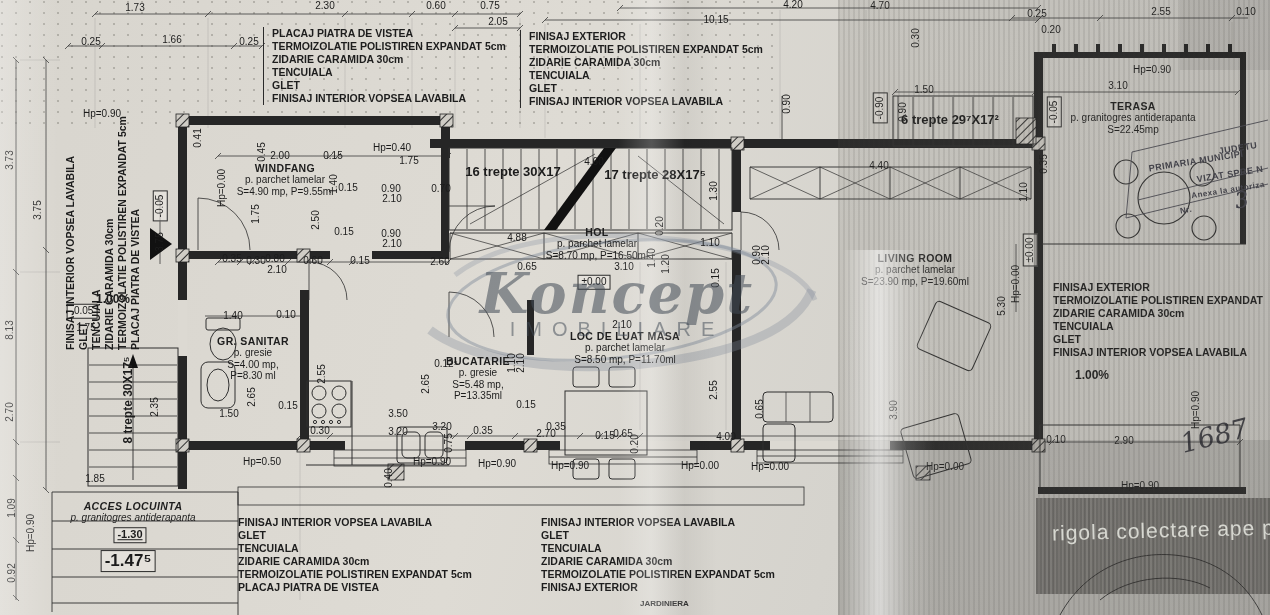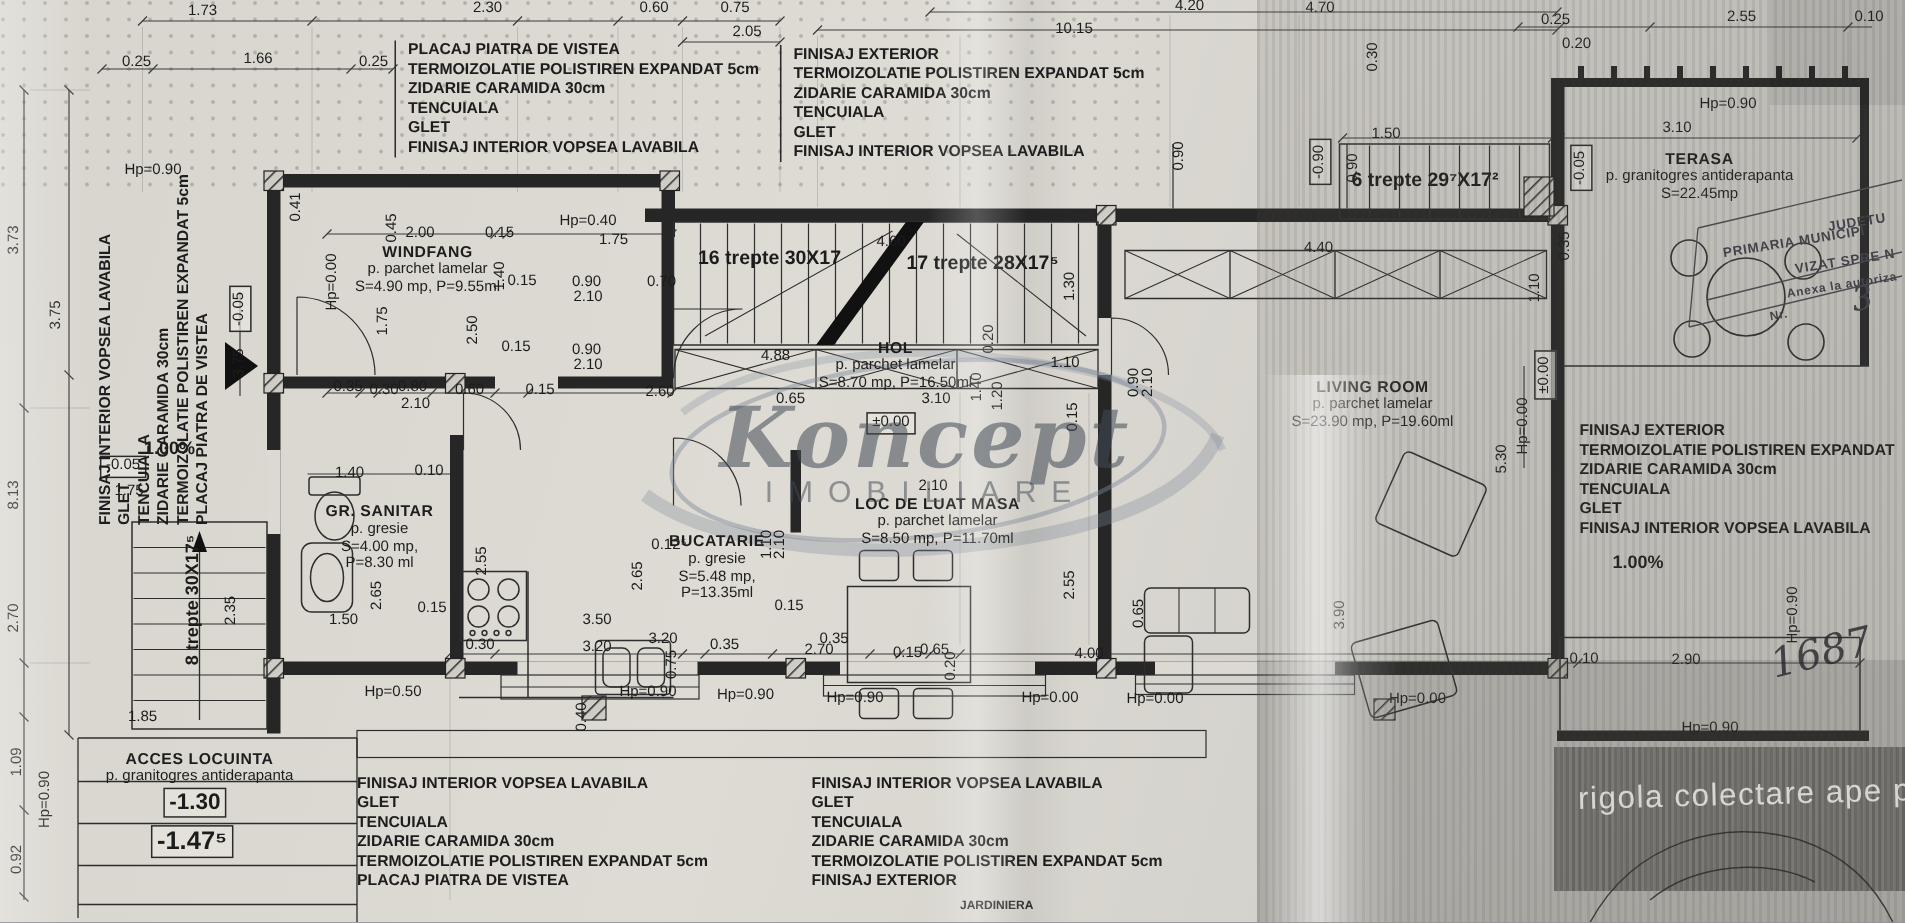--- a/index.html
+++ b/index.html
@@ -368,21 +368,21 @@
       <div class="dim" style="left: 497px; top: 464px;">Hp=0.90</div>
       <div class="dim" style="left: 570px; top: 466px;">Hp=0.90</div>
       <div class="dim" style="left: 700px; top: 466px;">Hp=0.00</div>
       <div class="dim" style="left: 770px; top: 467px;">Hp=0.00</div>
       <div class="dim" style="left: 945px; top: 467px;">Hp=0.00</div>
       <div class="dim" style="left: 1056px; top: 440px;">0.10</div>
       <div class="dim" style="left: 1124px; top: 441px;">2.90</div>
       <div class="dim" style="left: 1140px; top: 486px;">Hp=0.90</div>
       <div class="dim v" style="left: 1196px; top: 410px;">Hp=0.90</div>
       <div class="dim bold" style="font-size: 12px; left: 1092px; top: 375px;">1.00%</div>
-      <div class="dim boxed bold" style="font-size: 15px; left: 130px; top: 535px;">-1.30</div>
+      <div class="dim boxed bold" style="font-size: 11px; left: 130px; top: 535px; text-decoration: underline;">-1.30</div>
       <div class="dim boxed bold" style="font-size: 17px; left: 128px; top: 561px;">-1.47⁵</div>
       <div class="room" style="left: 285px; top: 162px;">
         <div class="rname">WINDFANG</div>
         <div class="rsub">p. parchet lamelar</div>
         <div class="rsub">S=4.90 mp, P=9.55ml</div>
       </div>
       <div class="room" style="left: 573px; top: 226px; margin-left: 24px;">
         <div class="rname">HOL</div>
         <div class="rsub">p. parchet lamelar</div>
         <div class="rsub">S=8.70 mp, P=16.50ml</div>
@@ -407,21 +407,21 @@
       <div class="room" style="left: 915px; top: 252px;">
         <div class="rname">LIVING ROOM</div>
         <div class="rsub">p. parchet lamelar</div>
         <div class="rsub">S=23.90 mp, P=19.60ml</div>
       </div>
       <div class="room" style="left: 1133px; top: 100px;">
         <div class="rname">TERASA</div>
         <div class="rsub">p. granitogres antiderapanta</div>
         <div class="rsub">S=22.45mp</div>
       </div>
-      <div class="room" style="left: 133px; top: 500px;">
+      <div class="room" style="left: 133px; top: 500px; font-style: italic;">
         <div class="rname">ACCES LOCUINTA</div>
         <div class="rsub">p. granitogres antiderapanta</div>
       </div>
       <div class="spec bar" style="left: 263px; top: 27px;">
         <div class="spec-line">PLACAJ PIATRA DE VISTEA</div>
         <div class="spec-line">TERMOIZOLATIE POLISTIREN EXPANDAT 5cm</div>
         <div class="spec-line">ZIDARIE CARAMIDA 30cm</div>
         <div class="spec-line">TENCUIALA</div>
         <div class="spec-line">GLET</div>
         <div class="spec-line">FINISAJ INTERIOR VOPSEA LAVABILA</div>

